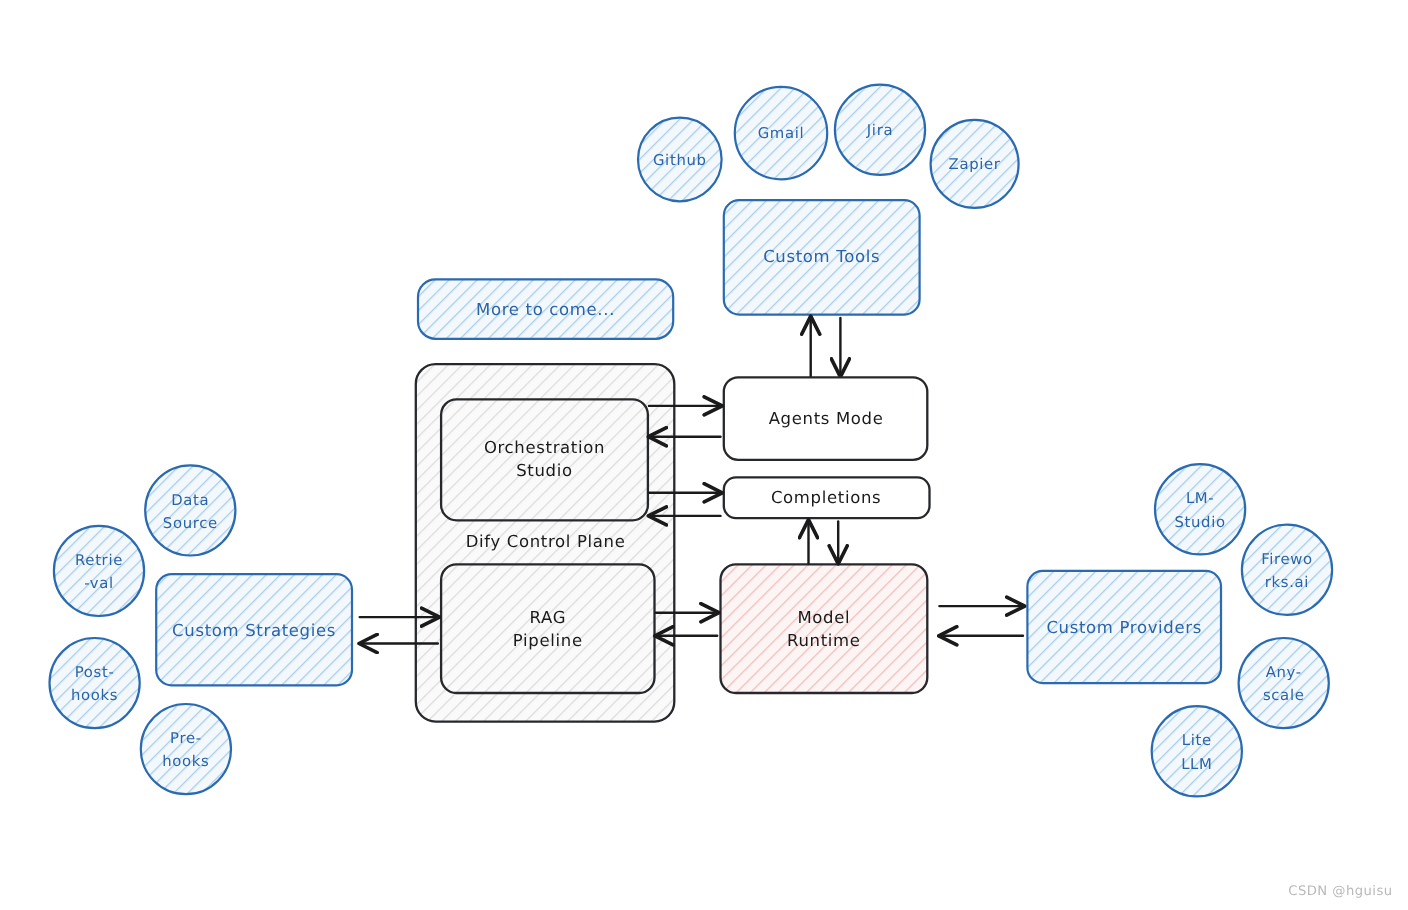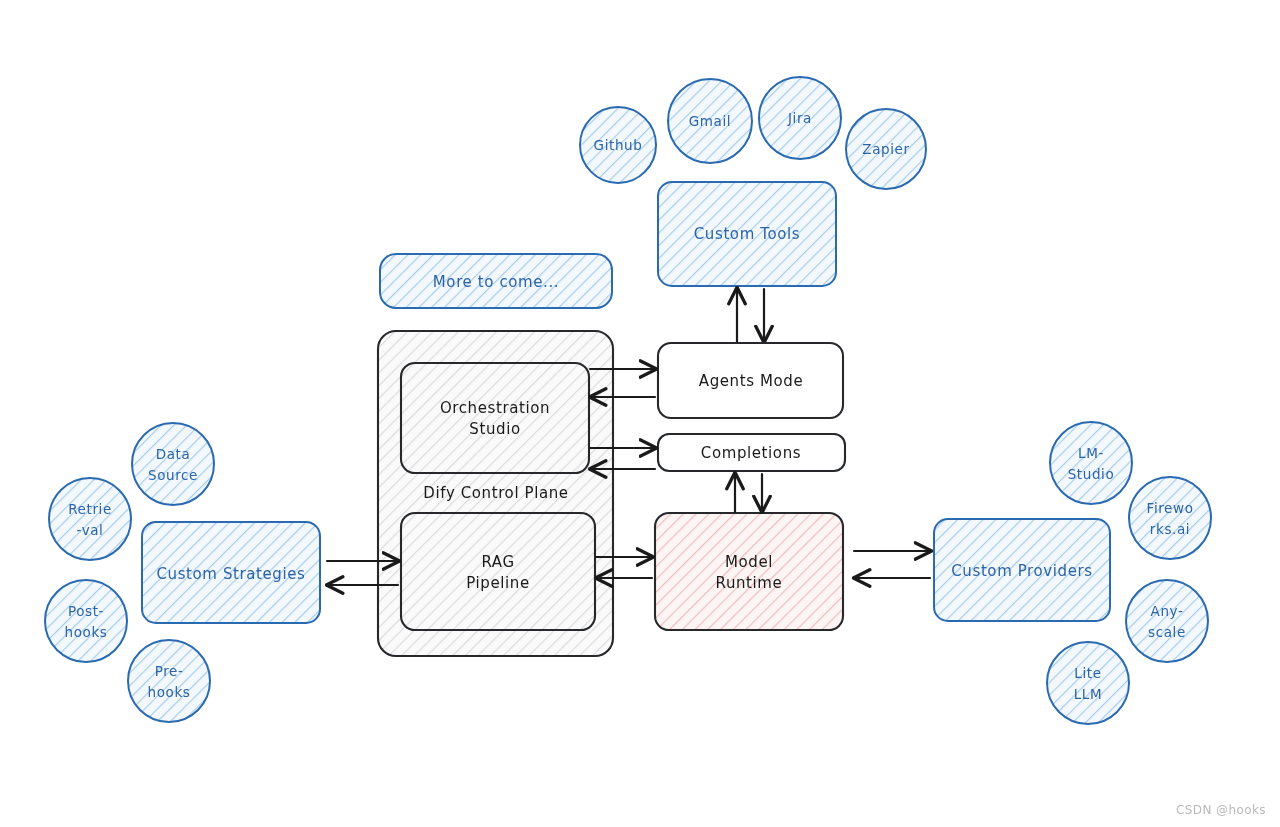--- a/index.html
+++ b/index.html
@@ -248,14 +248,14 @@
         <text class="node-label label-blue label-sm" x="1167" y="633">scale</text>
       </g>
       <g>
         <circle class="shape-blue" cx="1088" cy="683" r="41"></circle>
         <text class="node-label label-blue label-sm" x="1088" y="674">Lite</text>
         <text class="node-label label-blue label-sm" x="1088" y="695">LLM</text>
       </g>
     </g>
   </svg>
 
-  <div class="watermark">CSDN @hooks</div>
+  <div class="watermark">CSDN @hguisu</div>
 </div>
 
 </body></html>

